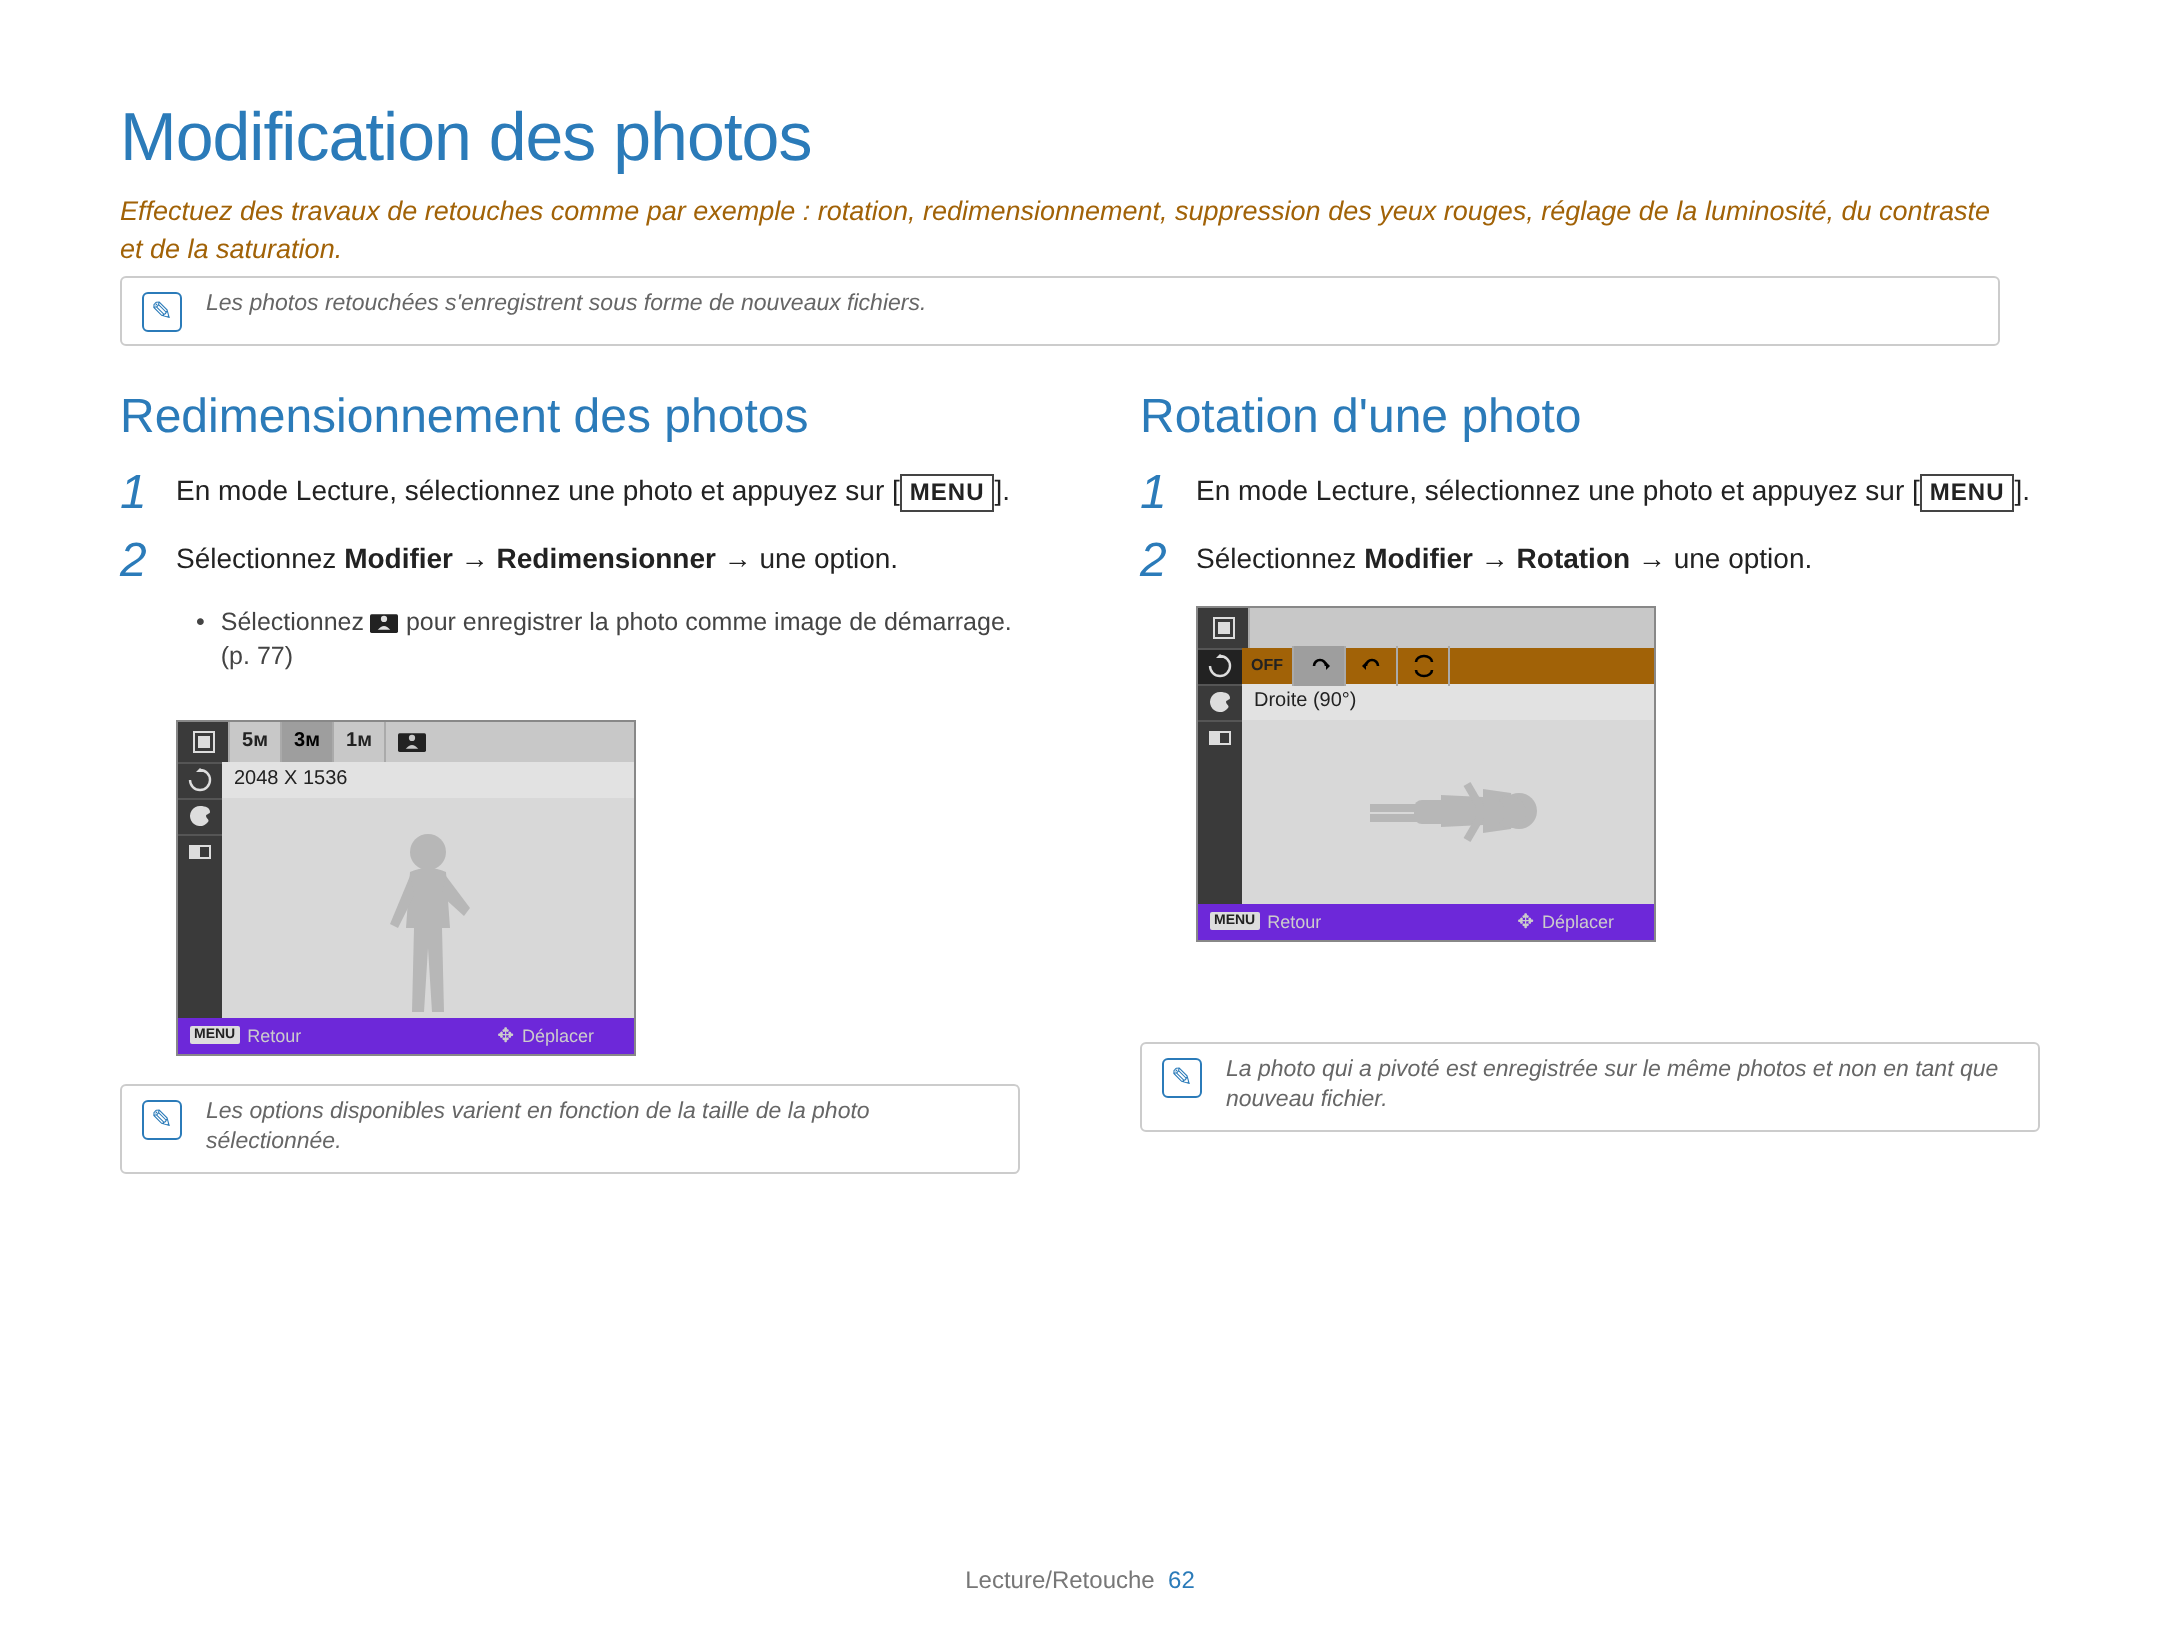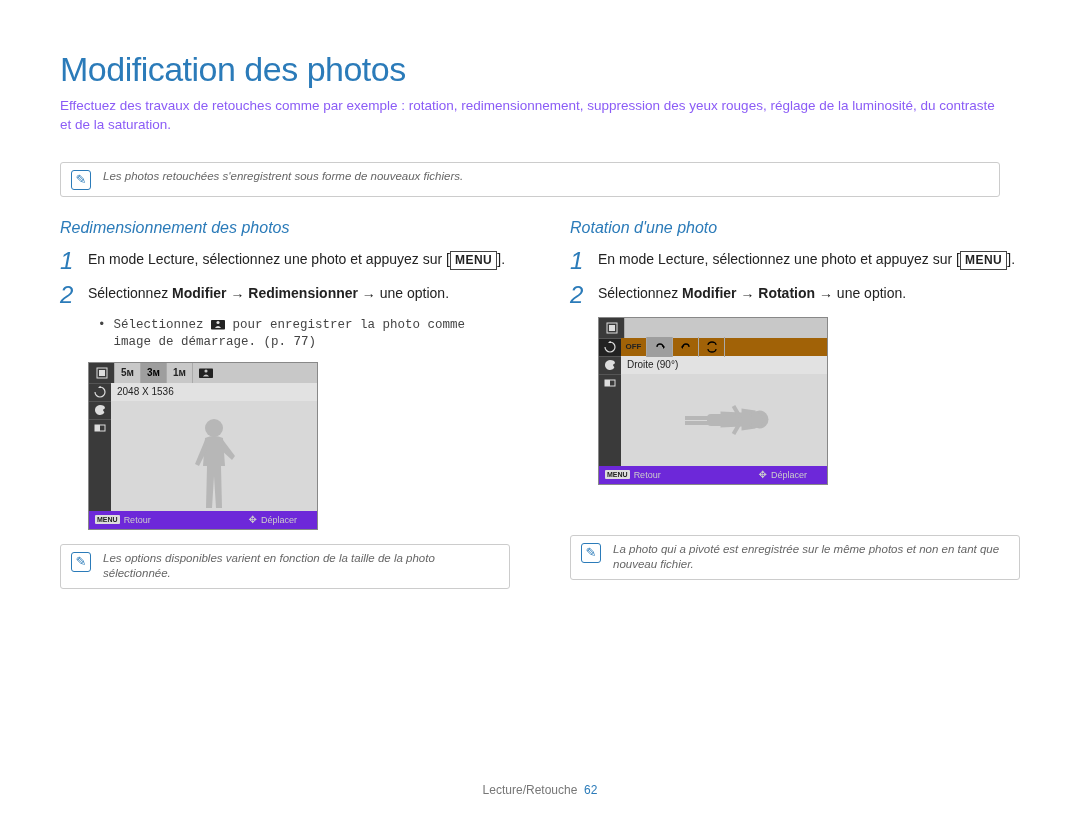--- a/index.html
+++ b/index.html
@@ -1,32 +1,32 @@
 <!DOCTYPE html>
 <html><head>
 <meta charset="utf-8">
 <style>
   * { box-sizing: border-box; margin: 0; padding: 0; }
   html, body { width: 1080px; height: 815px; background: #fff; font-family: Arial, Helvetica, sans-serif; color: #333; }
   .page { padding: 50px 60px 20px 60px; position: relative; height: 100%; }
   .title { font-size: 34px; color: #2B7BB9; font-weight: 400; letter-spacing: -0.5px; margin-bottom: 8px; }
-  .intro { font-size: 13.5px; color: #8b5cf6; line-height: 1.4; margin-bottom: 27px; max-width: 940px; }
+  .intro { font-size: 13.5px; color: #a16207; line-height: 1.4; margin-bottom: 3px; max-width: 940px; font-style: italic; }
   .note-box { border: 1px solid #ccc; border-radius: 3px; padding: 6px 10px 6px 10px; display: flex; align-items: flex-start; gap: 12px; margin-bottom: 22px; max-width: 940px; }
   .note-box.small { max-width: 460px; }
   .note-icon { width: 20px; height: 20px; border: 1.5px solid #2B7BB9; border-radius: 3px; display:flex; align-items:center; justify-content:center; color:#2B7BB9; font-size:13px; flex: none; margin-top:1px;}
   .note-text { font-size: 11.5px; color: #666; font-style: italic; line-height: 1.35; }
   .columns { display: flex; gap: 60px; }
   .col { flex: 1; min-width: 0; }
-  .section-heading { font-size: 16px; color: #2B7BB9; font-weight: 400; margin-bottom: 12px; font-style: italic; }
+  .section-heading { font-size: 24px; color: #2B7BB9; font-weight: 400; margin-bottom: 12px; }
   .step { display: flex; gap: 10px; margin-bottom: 10px; align-items: flex-start; }
   .step-num { font-size: 24px; color: #2B7BB9; font-style: italic; font-weight: 300; line-height: 1; width: 18px; flex:none; }
   .step-body { font-size: 14px; color: #222; line-height: 1.45; }
   .menu-btn { display:inline-block; border:1px solid #444; padding:0 4px; font-weight:bold; font-size:12px; letter-spacing:0.5px; }
   .bold { font-weight: bold; }
-  .bullet { font-size: 12.5px; color: #444; line-height:1.4; padding-left: 38px; margin-bottom:10px; display:flex; gap:8px;font-family:Liberation Mono, monospace;}
+  .bullet { font-size: 12.5px; color: #444; line-height:1.4; padding-left: 38px; margin-bottom:22px; display:flex; gap:8px;}
   .bullet::before { content:"•"; }
   .person-icon { display:inline-block; width:14px; height:12px; vertical-align:middle; }
   .camera-screen { width: 230px; border: 1px solid #888; background: #e2e2e2; margin-left: 28px; margin-top: 6px; margin-bottom: 14px; }
   .cs-toolbar { display:flex; align-items:flex-start; height:20px; background:#c8c8c8; }
   .cs-cell { width:26px; height:20px; display:flex; align-items:center; justify-content:center; font-size:10px; font-weight:bold; color:#222; border-right:1px solid #aaa;}
   .cs-cell.dark { background:#3a3a3a; color:#ddd; }
   .cs-cell.sel { background:#9e9e9e; color:#000; }
   .cs-info-row { display:flex; align-items:center; height:18px; }
   .cs-info-label { font-size:10px; color:#222; padding-left:6px; }
   .cs-side-icon { width:22px; height:18px; background:#3a3a3a; display:flex; align-items:center; justify-content:center; color:#ddd; font-size:11px; border-top:1px solid #555;}

